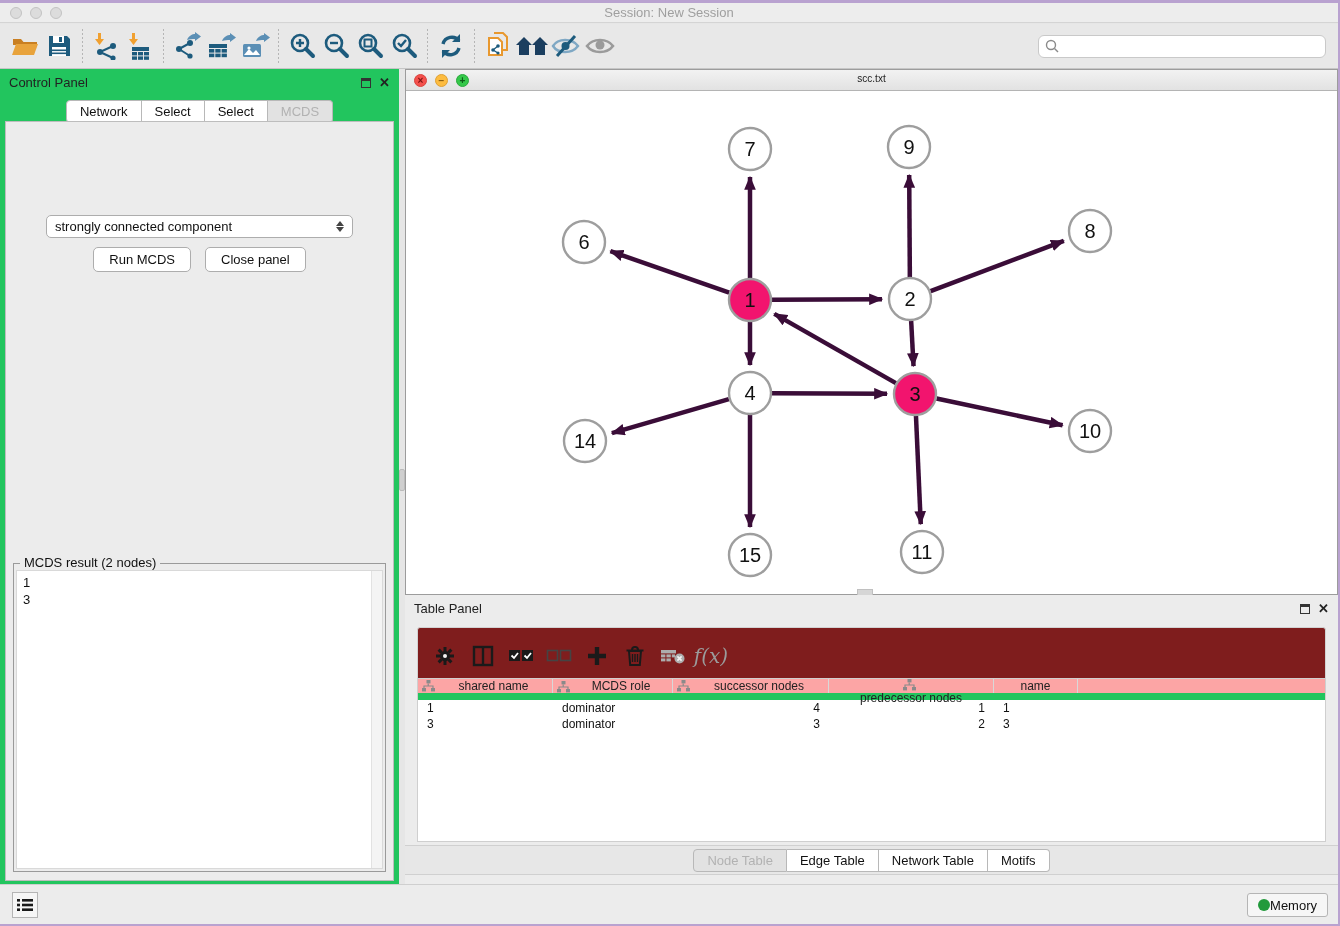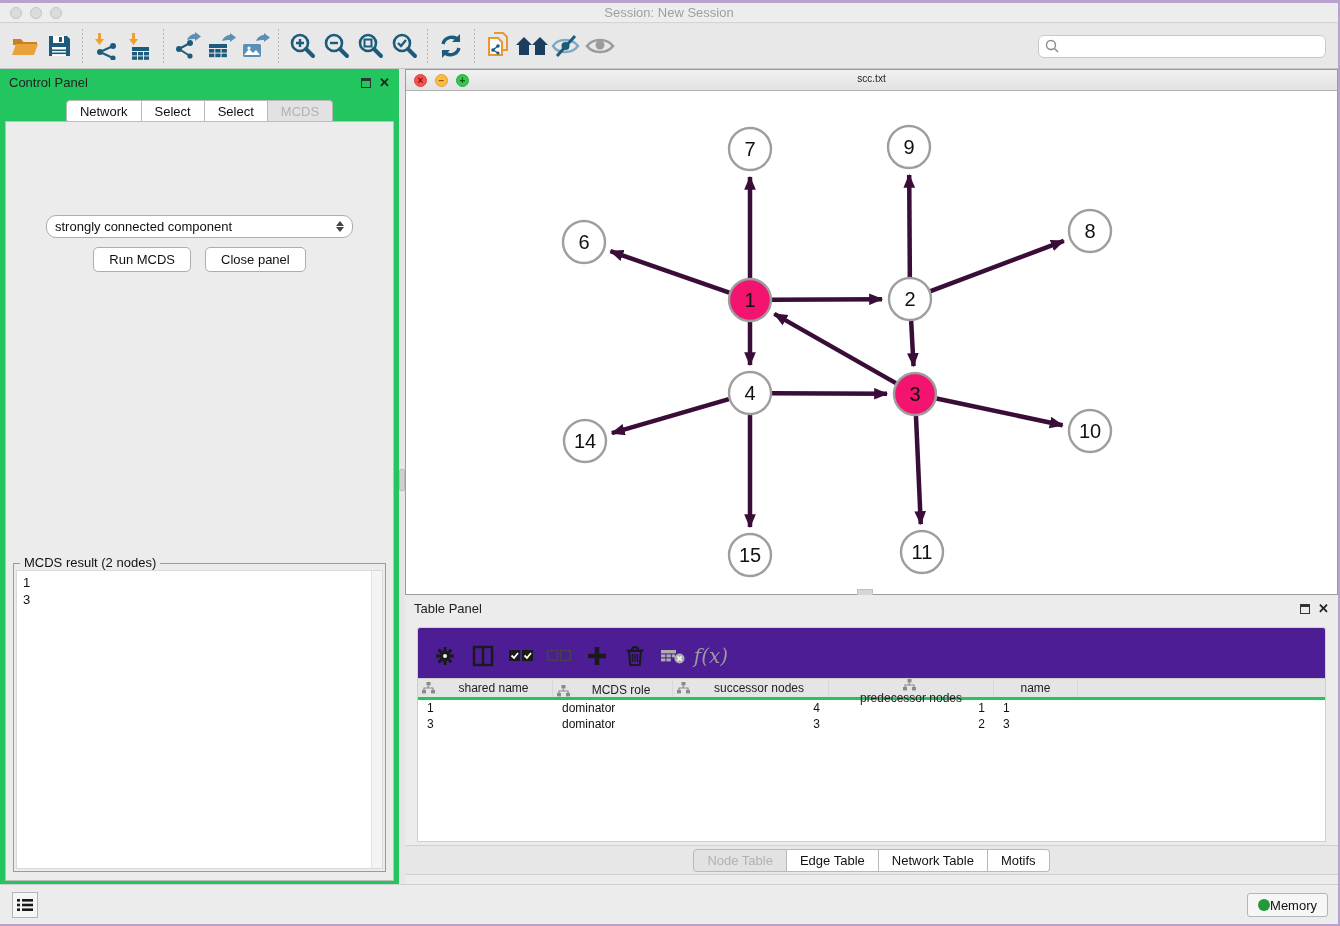--- a/index.html
+++ b/index.html
@@ -47,21 +47,21 @@
   .cp-tabs { position:absolute; left:0; right:0; top:31px; display:flex; justify-content:center;align-items:flex-end; }
   .tabbtn { font-size:13px; color:#111; background:#fff; border:1px solid #b8b8b8; border-left:none;
             padding:3px 13px; }
   .tabbtn:first-child { border-left:1px solid #b8b8b8; border-radius:4px 0 0 4px; }
   .tabbtn:last-child { border-radius:0 4px 4px 0; }
   .tabbtn.disabled { background:#e2e2e2; color:#b2b2b2; }
   .cp-body { position:absolute; left:5px; right:5px; top:52px; bottom:6px;
              border:1px solid #bdbdbd; background:#ececec; }
   .opt-label { margin-top:20px; text-align:center; font-size:13px; color:#111; }
   .dropdown { position:absolute; left:40px; right:40px; top:93px; height:23px; background:#fff;
-              border:1px solid #adadad; border-radius:10px; display:flex; align-items:center;
+              border:1px solid #adadad; border-radius:5px; display:flex; align-items:center;
               padding:0 8px; font-size:13px; color:#111; }
   .dd-arrows { margin-left:auto; display:flex; flex-direction:column; gap:1px; }
   .dd-arrows .up { width:0;height:0;border-left:4px solid transparent;border-right:4px solid transparent;border-bottom:5px solid #444; }
   .dd-arrows .dn { width:0;height:0;border-left:4px solid transparent;border-right:4px solid transparent;border-top:5px solid #444; }
   .cp-buttons { position:absolute; top:125px; left:0; right:0; display:flex; justify-content:center; gap:14px; }
   .pushbtn { background:#fff; border:1px solid #adadad; border-radius:5px; font-size:13px;
              color:#111; padding:4px 15px; font-family:"Liberation Sans",sans-serif; }
   .resultbox { position:absolute; left:7px; right:7px; top:441px; bottom:8px;
                border:1px solid #9a9a9a; }
   .resultbox .legend { position:absolute; top:-9px; left:6px; background:#ececec; padding:0 4px;
@@ -88,27 +88,27 @@
   .nt.yel   { left:29px; background:#fdbc40; border:1px solid #dfa133; color:#8a5d10; }
   .nt.grn   { left:50px; background:#35c84a; border:1px solid #2aa93c; color:#0d5c18; }
   .net-canvas { position:absolute; left:0; top:21px; right:0; bottom:0; background:#fff; }
 
   .hdiv { position:absolute; left:0; right:0; top:526px; height:0; }
   .hdiv .grip { position:absolute; left:452px; top:-6px; width:16px; height:7px;
                 background:#d6d6d6; border:1px solid #c0c0c0; }
 
   
   .tpanel { position:absolute; left:0; top:526px; right:0; bottom:0; background:#ececec; }
-  .tp-toolbar { position:absolute; left:12px; right:12px; top:32px; height:57px; background:#4c1d95;
+  .tp-toolbar { position:absolute; left:12px; right:12px; top:32px; height:57px; background:#7f1d1d;
                 border:1px solid #d2d2d2; border-radius:3px; display:flex; align-items:center; padding-left:8px; }
   .tpi { width:38px; height:36px; display:flex; align-items:center; justify-content:center; flex:0 0 auto; }
   .fx { font-family:"DejaVu Serif", serif; font-style:italic; font-size:20px; color:#9b9b9b; }
   .tp-table { position:absolute; left:12px; right:12px; top:83px; bottom:45px; background:#fff;
               border:1px solid #cfcfcf; overflow:hidden; }
-  .th-row { display:flex; height:21px; background:#e5e5e5; border-bottom:3px solid #22c55e; }
+  .th-row { display:flex; height:21px; background:#fca5a5; border-bottom:7px solid #22c55e; }
   .th-cell { display:flex; align-items:center; border-right:1px solid #d8d8d8; font-size:12px;
              color:#222; padding:0 4px; }
   .th-cell .lbl { flex:1; text-align:center; }
   .tr-row { display:flex; height:16px; align-items:center; }
   .td-cell { font-size:12px; color:#111; padding:0 9px; overflow:hidden; white-space:nowrap; }
   .td-cell.r { text-align:right; }
   .tp-tabstrip { position:absolute; left:0; right:0; bottom:12px; height:30px; background:#e7e7e7;
                  border-top:1px solid #d0d0d0; border-bottom:1px solid #d0d0d0;
                  display:flex; justify-content:center; align-items:center;margin-top:42px; }
 

